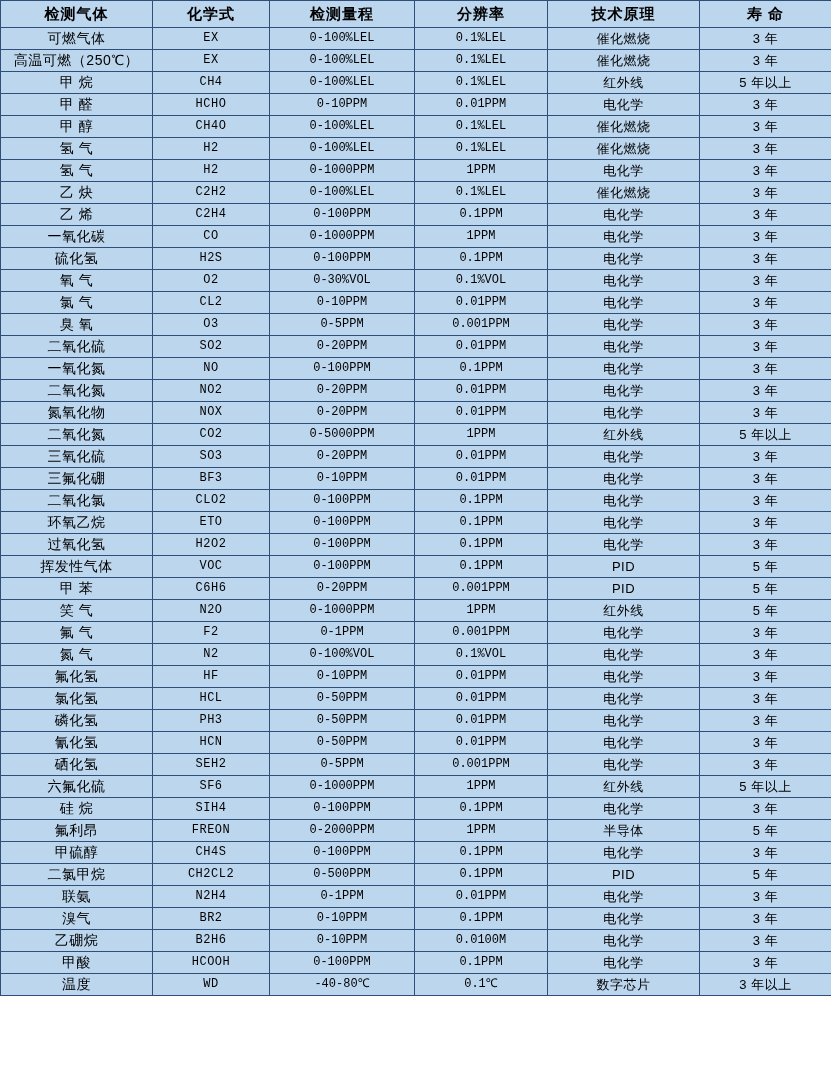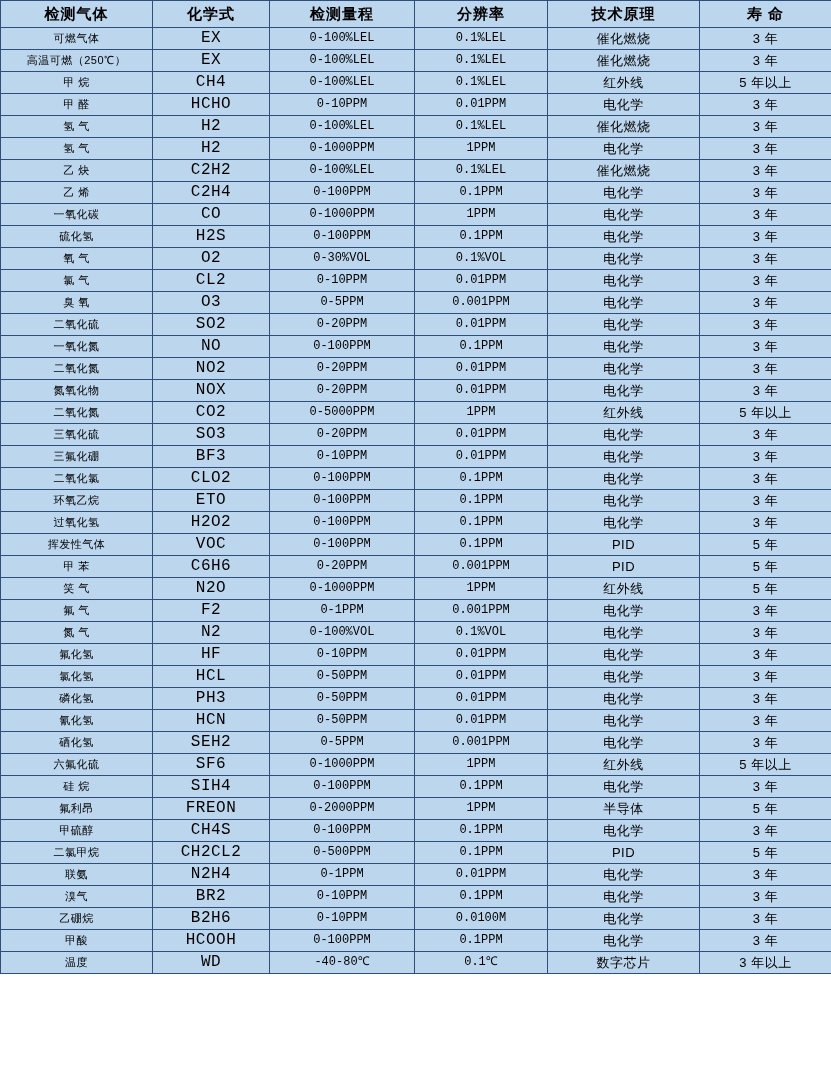--- a/index.html
+++ b/index.html
@@ -47,26 +47,26 @@
     font-weight: bold;
     height: 26px;
     line-height: 26px;
     letter-spacing: 1px;
   }
   table.gas-table tbody td {
     font-size: 13px;
     font-weight: normal;
   }
   table.gas-table tbody td.name {
-    font-size: 11px;
+    font-size: 14px;
     letter-spacing: 0.5px;
   }
   table.gas-table tbody td.formula {
     font-family: "Liberation Mono", monospace;
-    font-size: 16px;
+    font-size: 12px;
     letter-spacing: 0.5px;
   }
   table.gas-table tbody td.range,
   table.gas-table tbody td.resolution {
     font-family: "Liberation Mono", monospace;
     font-size: 12px;
   }
   table.gas-table tbody td.principle {
     font-size: 13px;
     letter-spacing: 0.5px;
@@ -127,20 +127,28 @@
         </tr>
         <tr>
           <td class="name">甲 醛</td>
           <td class="formula">HCHO</td>
           <td class="range">0-10PPM</td>
           <td class="resolution">0.01PPM</td>
           <td class="principle">电化学</td>
           <td class="life">3 年</td>
         </tr>
         <tr>
+          <td class="name">甲 醇</td>
+          <td class="formula">CH4O</td>
+          <td class="range">0-100%LEL</td>
+          <td class="resolution">0.1%LEL</td>
+          <td class="principle">催化燃烧</td>
+          <td class="life">3 年</td>
+        </tr>
+        <tr>
           <td class="name">氢 气</td>
           <td class="formula">H2</td>
           <td class="range">0-100%LEL</td>
           <td class="resolution">0.1%LEL</td>
           <td class="principle">催化燃烧</td>
           <td class="life">3 年</td>
         </tr>
         <tr>
           <td class="name">氢 气</td>
           <td class="formula">H2</td>

